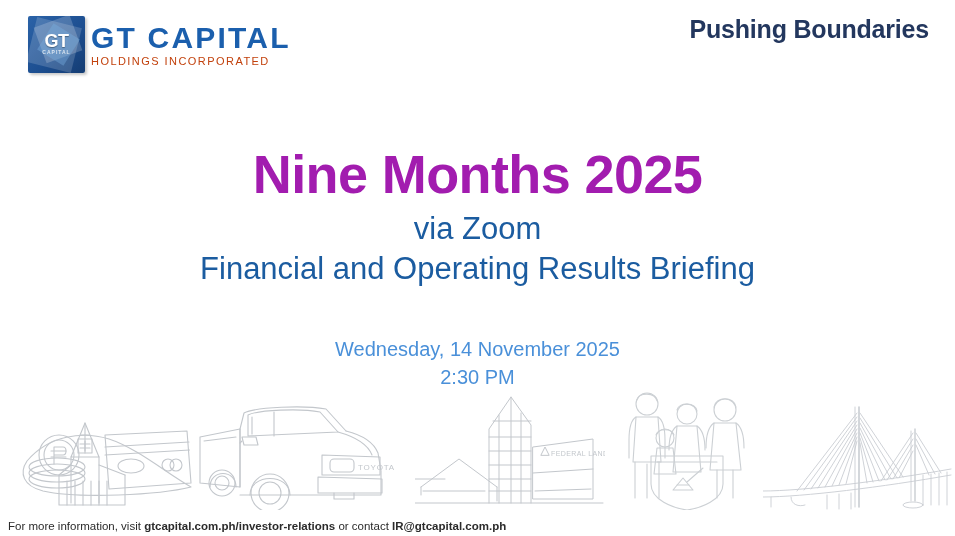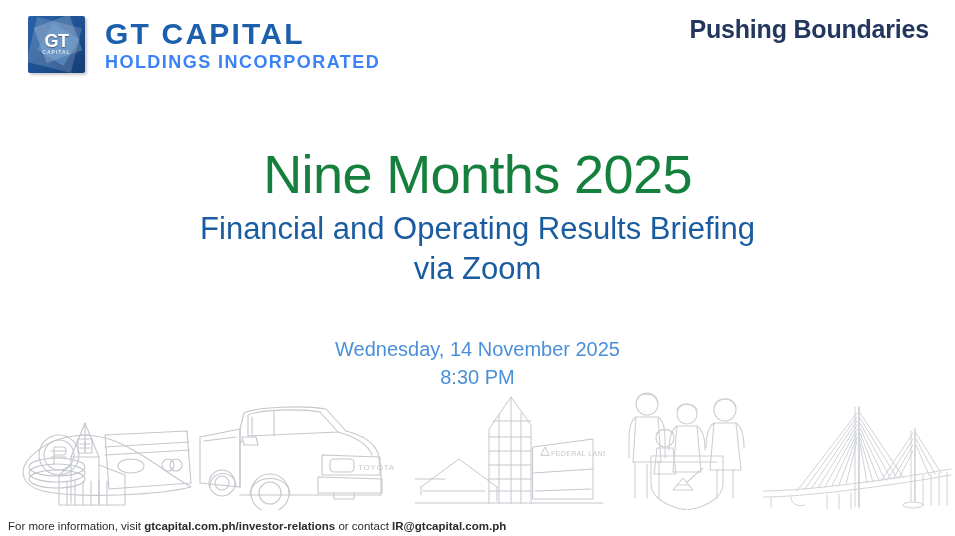--- a/index.html
+++ b/index.html
@@ -23,21 +23,21 @@
     position: absolute;
     top: 0; left: 0; right: 0;
     height: 100px;
   }
   .brand {
     position: absolute;
     left: 28px;
     top: 16px;
     display: flex;
     align-items: center;
-    gap: 20px;
+    gap: 6px;
   }
   .brand-mark {
     width: 57px;
     height: 57px;
     position: relative;
     border-radius: 2px;
     background: linear-gradient(135deg, #2b63a8 0%, #1d4f91 55%, #143c72 100%);
     box-shadow: 2px 2px 3px rgba(0,0,0,0.22);
     overflow: hidden;
     flex: none;
@@ -91,23 +91,23 @@
   .brand-text { line-height: 1; }
   .brand-name {
     color: #1b5fad;
     font-size: 30px;
     font-weight: bold;
     letter-spacing: 2.2px;
     line-height: 1.05;
     white-space: nowrap;
   }
   .brand-tag {
-    color: #3b82f6;
-    font-size: 18px;
-    font-weight: bold;
+    color: #c2410c;
+    font-size: 11px;
+    font-weight: normal;
     letter-spacing: 1.45px;
     margin-top: 3px;
     white-space: nowrap;
   }
 
   .tagline {
     position: absolute;
     right: 26px;
     top: 14px;
     text-align: right;
@@ -130,23 +130,23 @@
   }
 
   
   .title-block {
     position: absolute;
     left: 0; right: 0;
     top: 145px;
     text-align: center;
   }
   .main-title {
-    color: #15803d;
+    color: #a21caf;
     font-size: 54px;
-    font-weight: normal;
+    font-weight: bold;
     letter-spacing: -0.6px;
     line-height: 1.08;
   }
   .subtitle {
     color: #1b5ca0;
     font-size: 31px;
     font-weight: normal;
     line-height: 1.28;
     margin-top: 6px;
   }
@@ -209,28 +209,28 @@
     </div>
 
     <div class="tagline">
       <div class="line1">Pushing Boundaries</div>
     </div>
   </div>
 
   <div class="title-block">
     <div class="main-title">Nine Months 2025</div>
     <div class="subtitle">
+      <div>via Zoom</div>
       <div>Financial and Operating Results Briefing</div>
-      <div>via Zoom</div>
     </div>
   </div>
 
   <div class="date-block">
     <div>Wednesday, 14 November 2025</div>
-    <div>8:30 PM</div>
+    <div>2:30 PM</div>
   </div>
 
   <div class="illustrations">
 
     <div class="illu" style="left:6px;">
       <svg width="190" height="115" viewBox="0 0 190 115" fill="none" stroke="#c3c7cc" stroke-width="1.1" stroke-linejoin="round" stroke-linecap="round">
 
         <path d="M96 40 L178 36 L182 88 L100 94 Z"></path>
         <path d="M96 52 L180 47"></path>
         <path d="M96 60 L180.5 55"></path>

